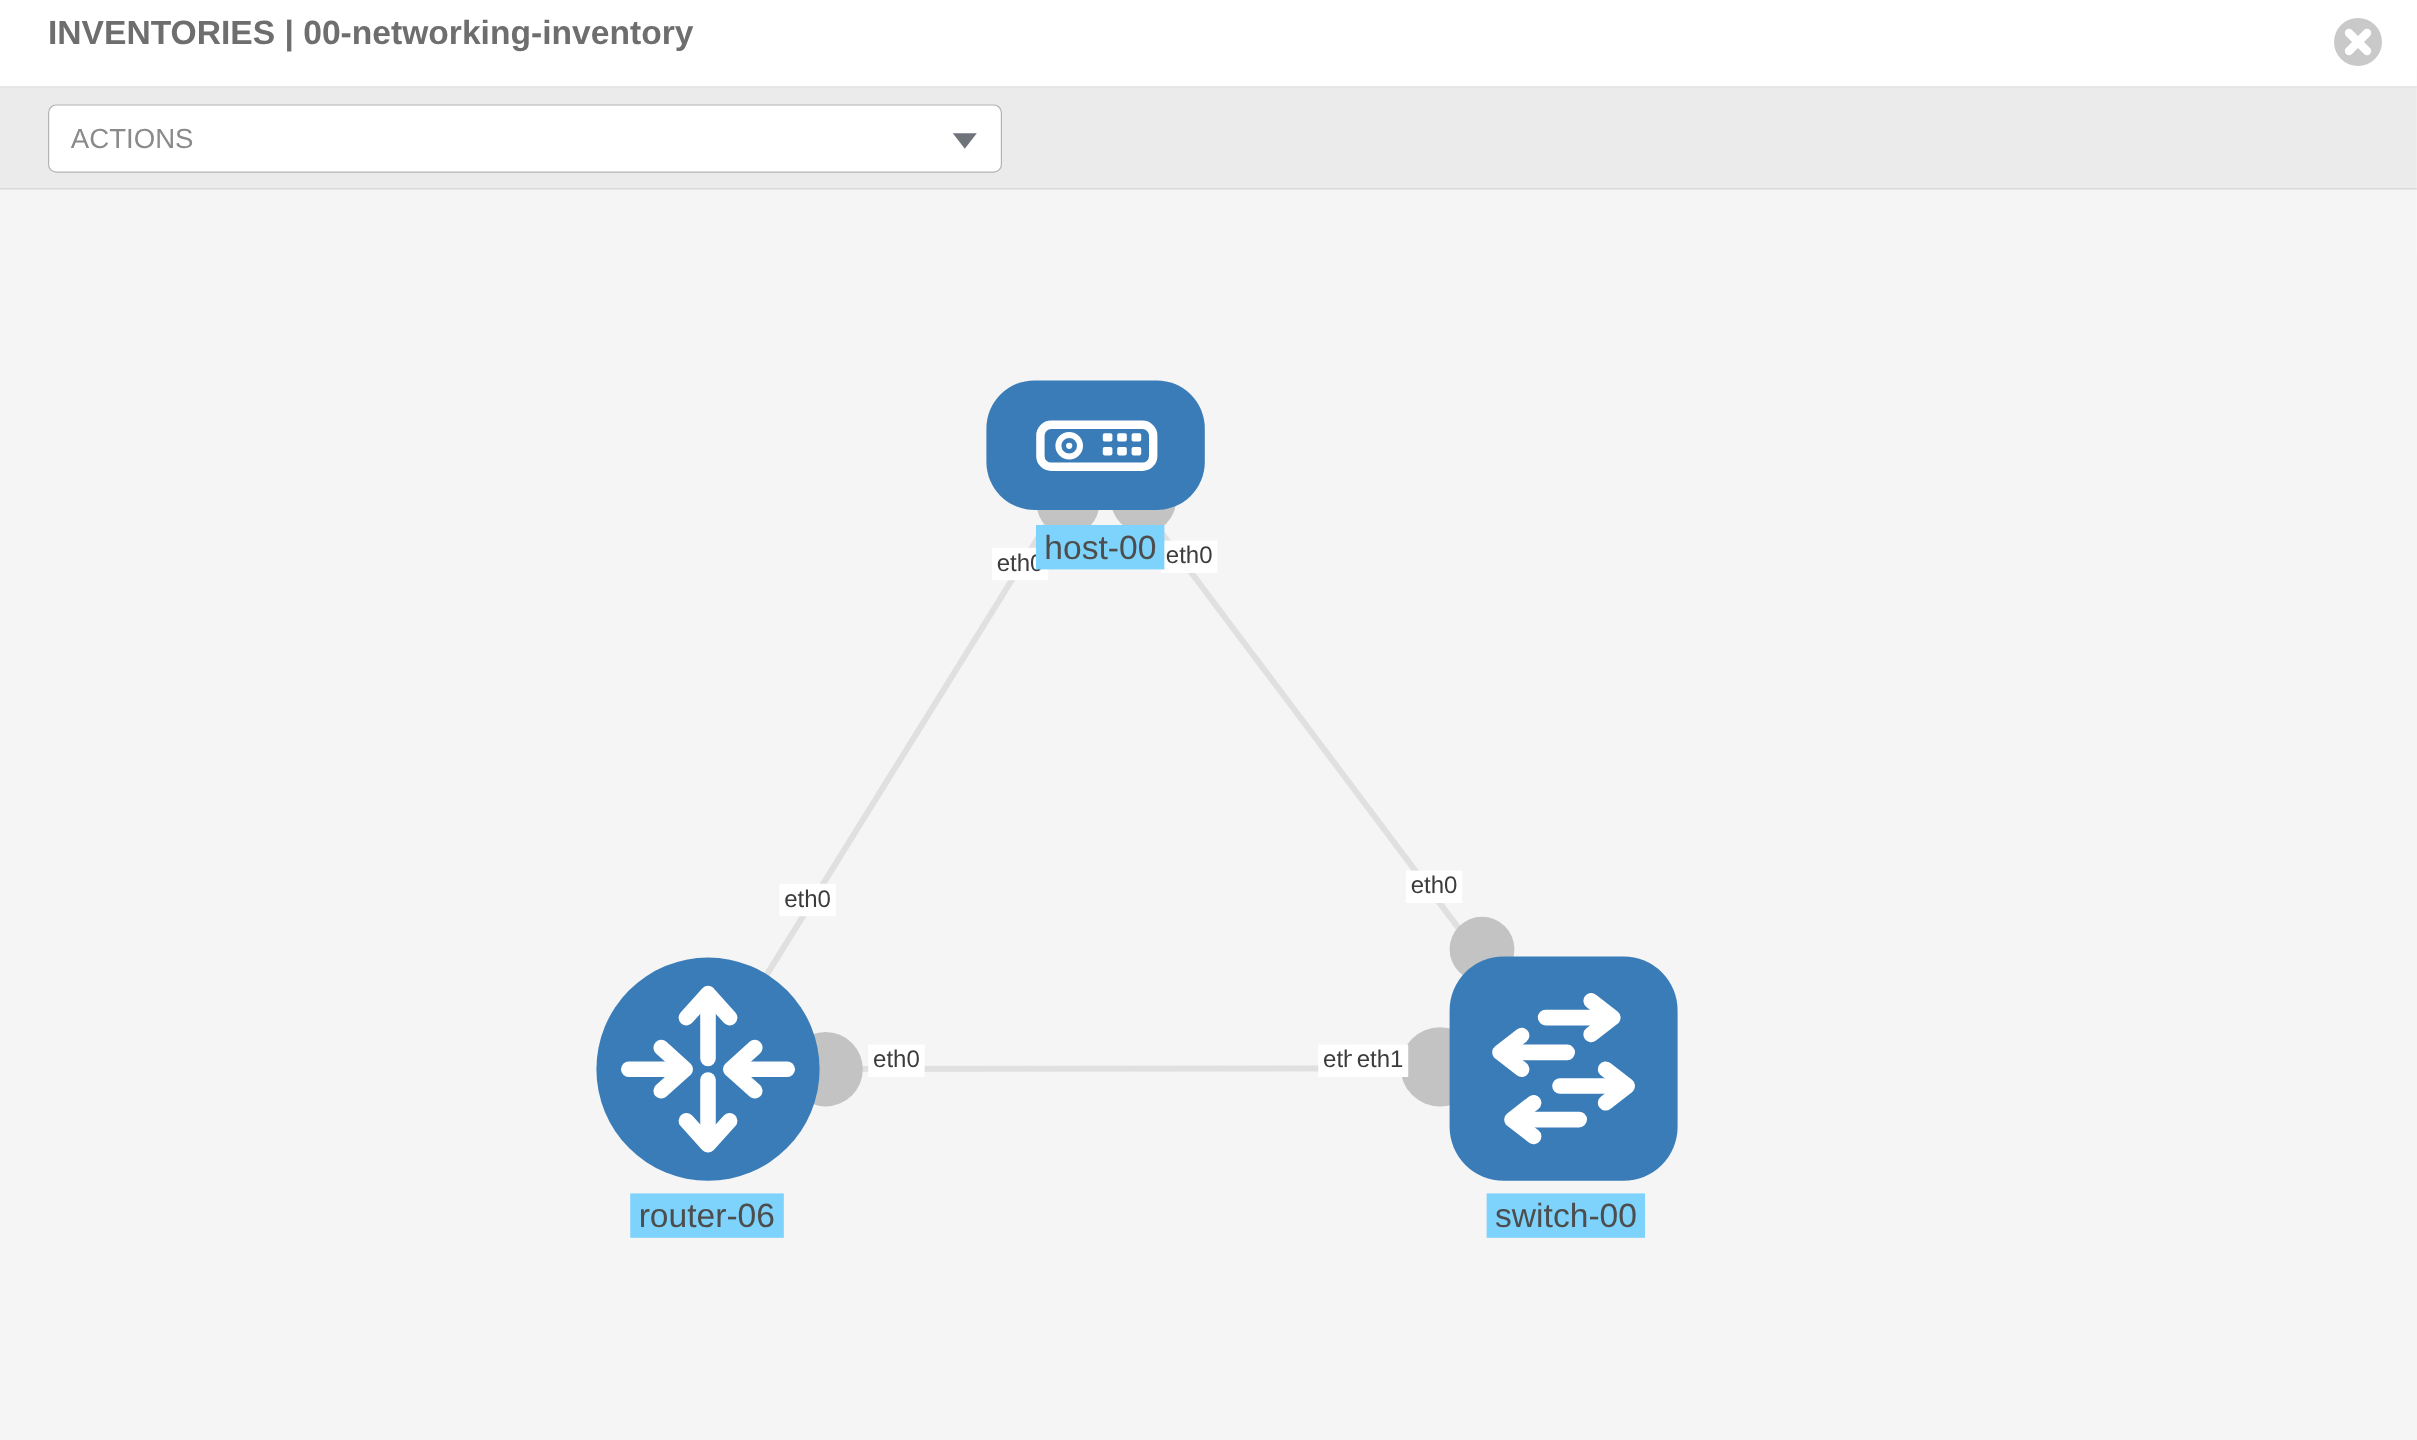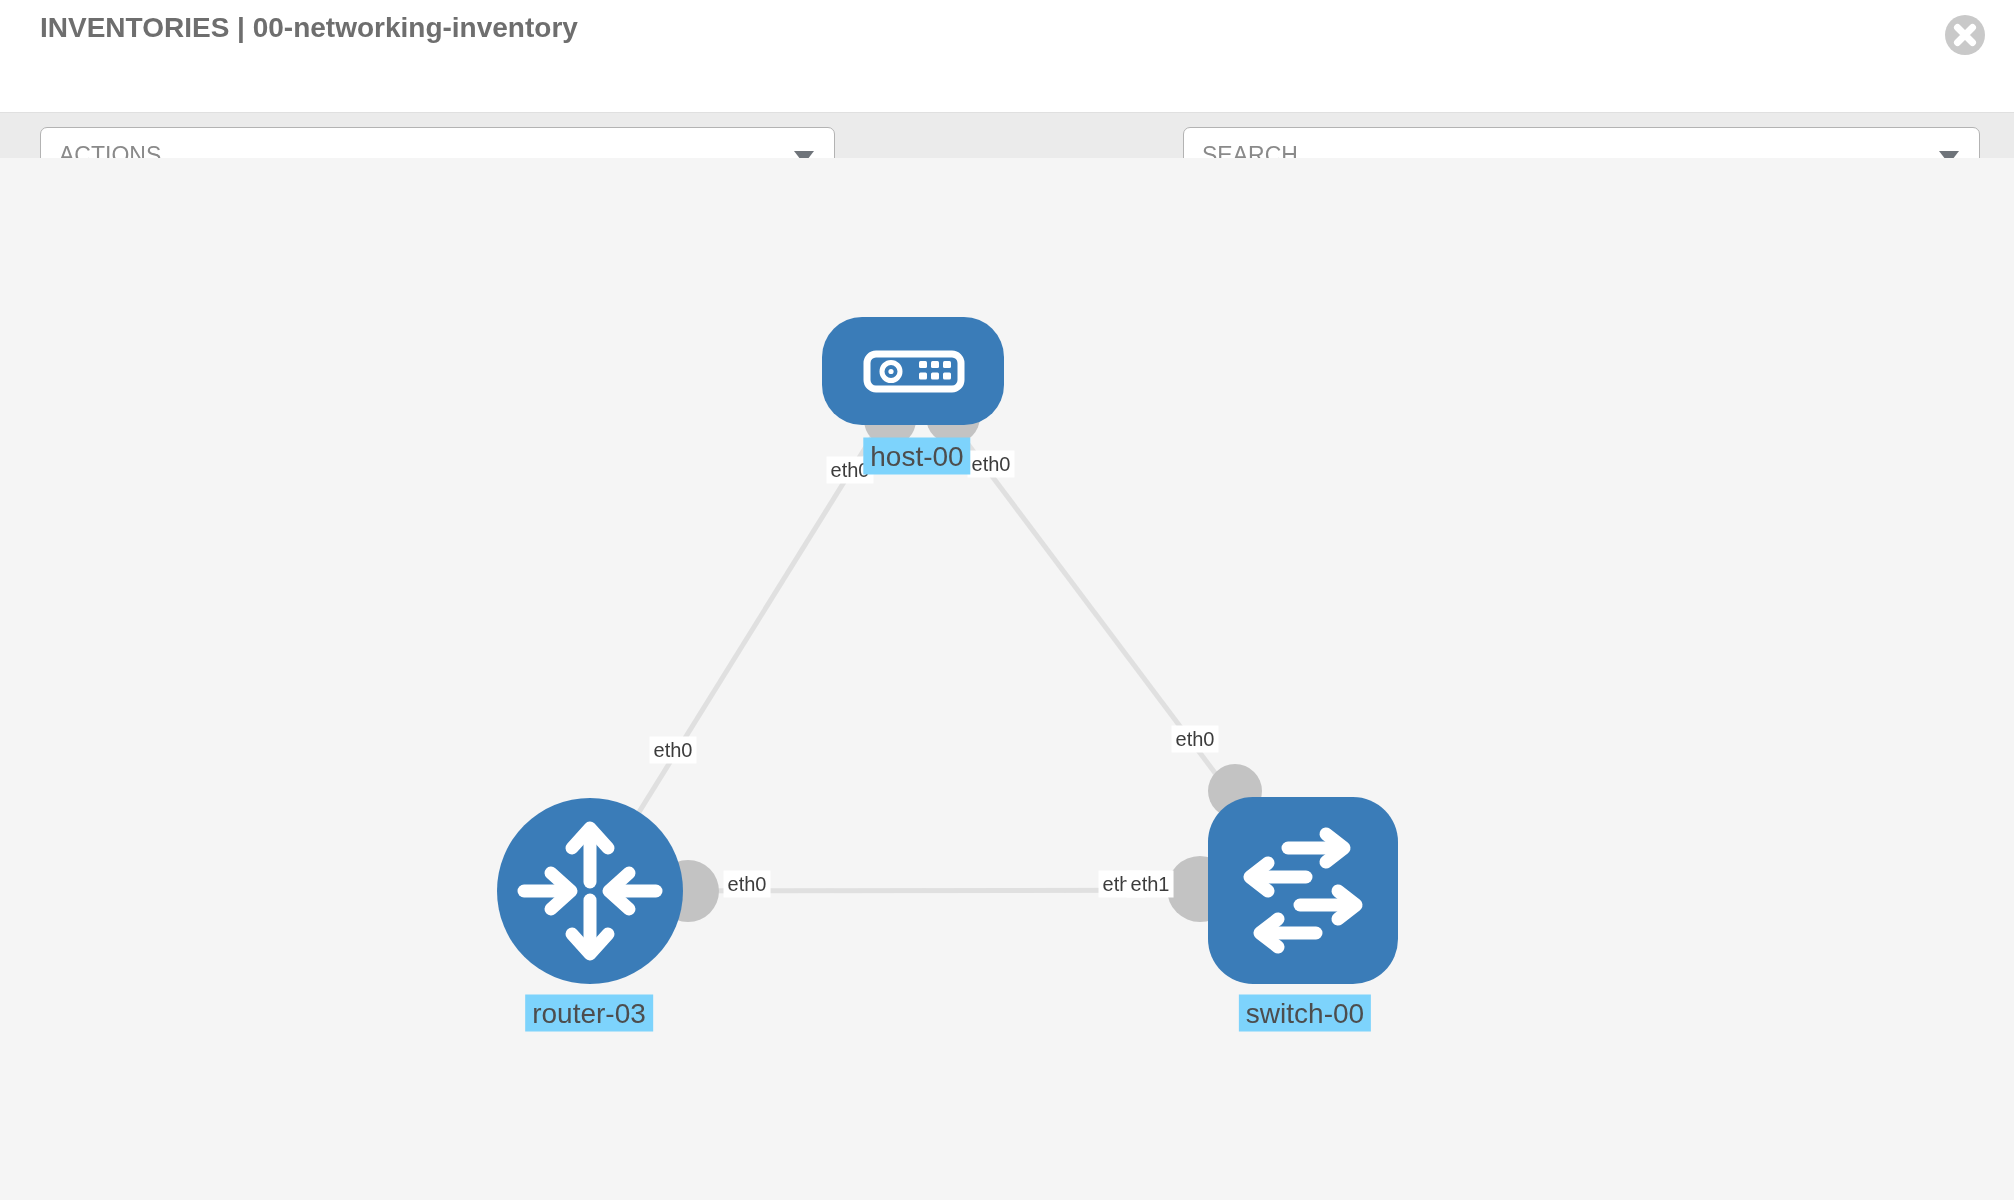--- a/index.html
+++ b/index.html
@@ -13,21 +13,21 @@
   .header { position:absolute; top:0; left:0; width:2014px; height:56px; background:#fff; }
   .page-title {
     position:absolute; left:40px; top:50%; transform:translateY(-50%);
     font-size:28px; font-weight:bold; color:#6e6e6e; white-space:nowrap;
   }
   .close-btn { position:absolute; right:28px; top:14px; width:42px; height:42px; cursor:pointer; }
 
   
   .toolbar {
     position:absolute; top:72px; left:0; width:2014px; height:86px;
-    background:#ebebeb; border-top:1px solid #e0e0e0; border-bottom:1px solid #cfcfcf;margin-top:40px;
+    background:#ebebeb; border-top:1px solid #e0e0e0; border-bottom:1px solid #cfcfcf;
   }
   .select-box {
     position:absolute; top:14px; height:57px; background:#fff;
     border:1px solid #b3b3b3; border-radius:7px; display:flex; align-items:center;
     padding:0 46px 0 18px; font-size:23px; color:#8a8a8a; cursor:pointer;
   }
   .select-actions { left:40px;  width:795px; }
   .select-search  { left:1183px; width:797px; }
   .caret {
     position:absolute; right:20px; top:50%; transform:translateY(-38%);
@@ -88,24 +88,20 @@
     <svg width="36" height="36" viewBox="0 0 100 100">
       <g transform="rotate(-45 50 50)" stroke="#6d7278" fill="none">
         <circle cx="50" cy="23" r="13" stroke-width="10"></circle>
         <line x1="50" y1="36" x2="50" y2="88" stroke-width="11" stroke-linecap="round"></line>
         <line x1="50" y1="63" x2="36" y2="63" stroke-width="9" stroke-linecap="round"></line>
         <line x1="50" y1="81" x2="36" y2="81" stroke-width="9" stroke-linecap="round"></line>
       </g>
     </svg>
   </div>
 
-  <div class="select-box select-search">
-    <span>SEARCH</span>
-    <span class="caret"></span>
-  </div>
 </div>
 
 <div class="canvas">
 
   <svg class="topology" width="2014" height="1042" viewBox="0 0 2014 1042">
 
     <g stroke="#e0e0e0" stroke-width="5">
       <line x1="590" y1="733" x2="913" y2="213"></line>
       <line x1="913" y1="213" x2="1303" y2="732"></line>
       <line x1="590" y1="733" x2="1303" y2="732"></line>
@@ -165,16 +161,16 @@
 
   <div class="if-label" style="left:673px;  top:592px;">eth0</div>
   <div class="if-label" style="left:850px;  top:312px;">eth0</div>
   <div class="if-label" style="left:991px;  top:306px;">eth0</div>
   <div class="if-label" style="left:1195px; top:581px;">eth0</div>
   <div class="if-label" style="left:747px;  top:726px;">eth0</div>
   <div class="if-label" style="left:1122px; top:726px;">eth0</div>
   <div class="if-label" style="left:1150px; top:726px;text-align:right;">eth1</div>
 
   <div class="node-label" style="left:917px;  top:298px;">host-00</div>
-  <div class="node-label" style="left:589px;  top:855px;">router-03</div>
+  <div class="node-label" style="left:589px;  top:855px;">router-06</div>
   <div class="node-label" style="left:1305px; top:855px;">switch-00</div>
 
 </div>
 
 </body></html>

